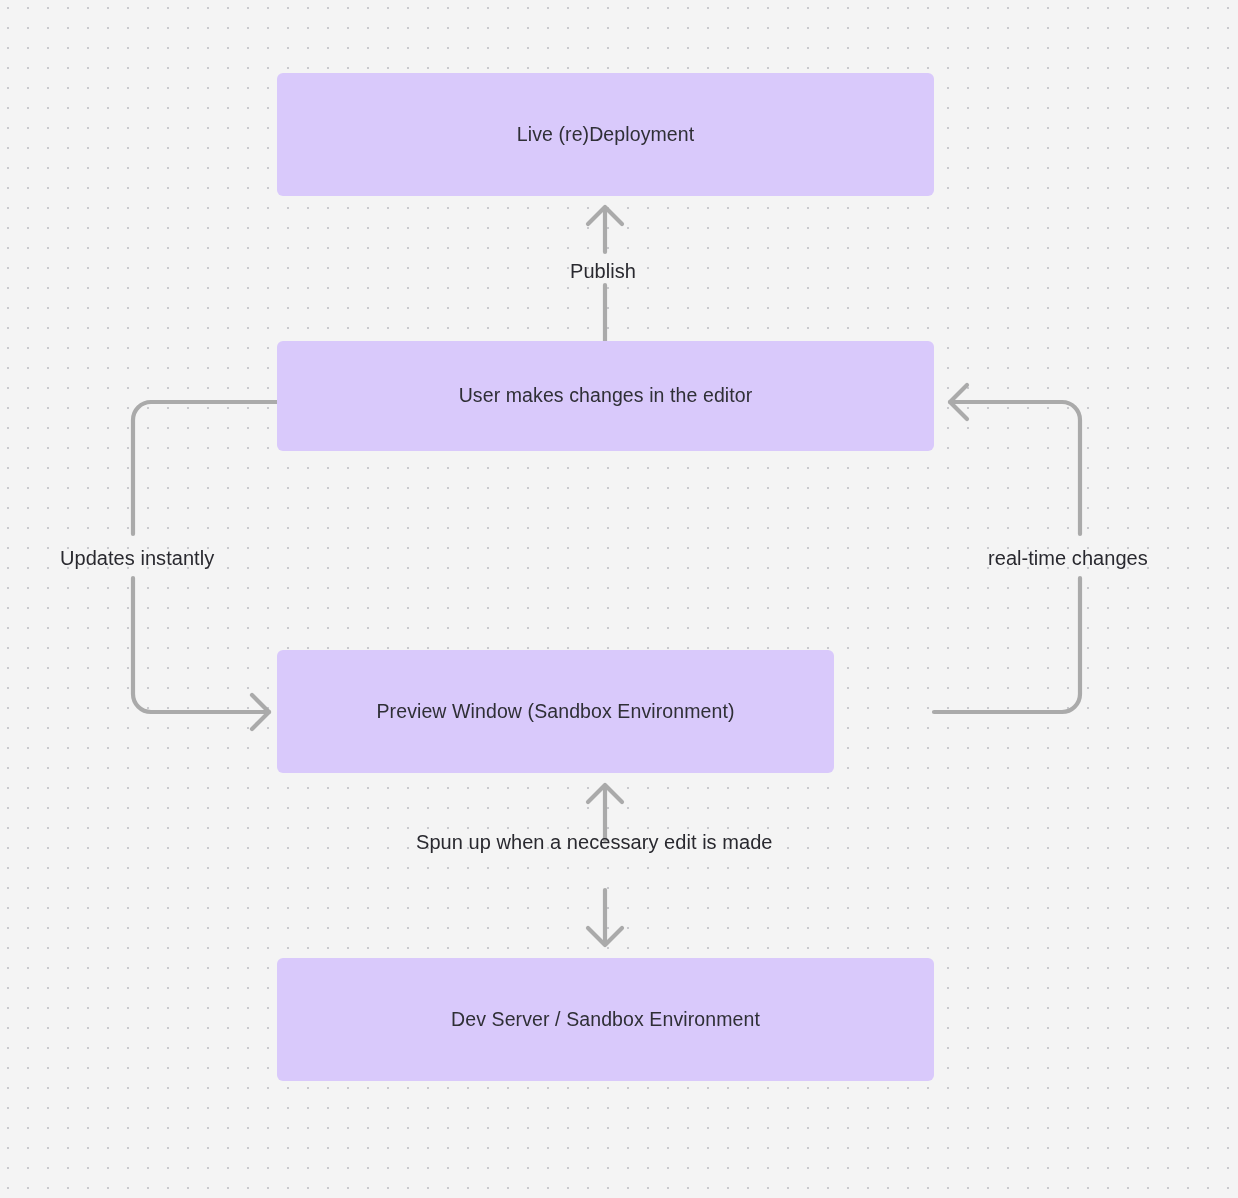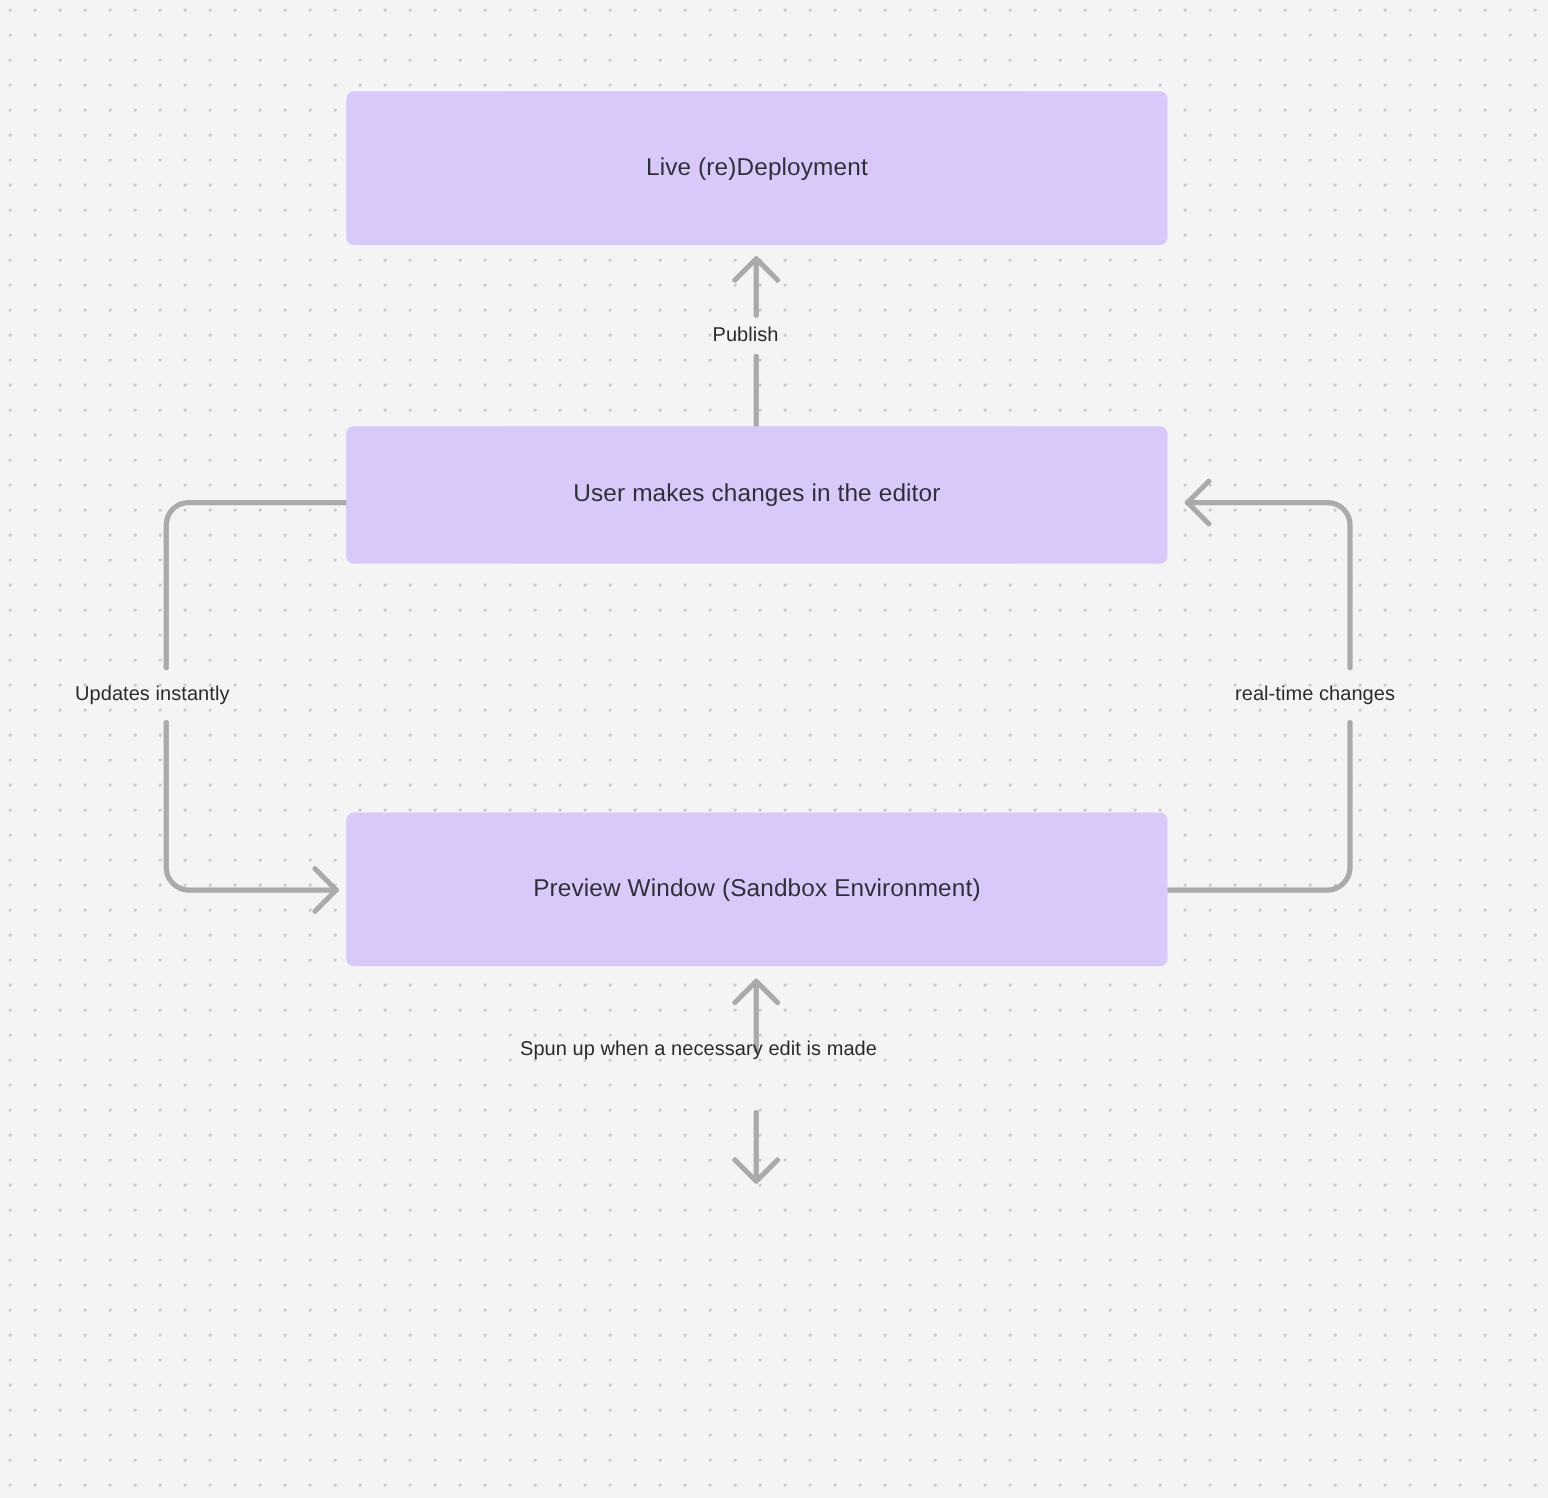--- a/index.html
+++ b/index.html
@@ -48,31 +48,31 @@
     font-size: 19.5px;
     color: #2f2f36;
     letter-spacing: 0.1px;
     text-align: left;
     line-height: 1.2;
     white-space: nowrap;
   }
 
   .edge-label {
     position: absolute;
-    font-size: 16px;
+    font-size: 20px;
     color: #29292f;
     letter-spacing: 0.05px;
     white-space: nowrap;
     line-height: 1;
   }
 
   
   #node-live          { left: 277px; top: 73px;  width: 657px; height: 123px; }
   #node-user-changes  { left: 277px; top: 341px; width: 657px; height: 110px; }
-  #node-preview       { left: 277px; top: 650px; width: 657px; height: 123px; }
+  #node-preview       { left: 277px; top: 650px; width: 557px; height: 123px; }
   #node-dev-server    { left: 277px; top: 958px; width: 657px; height: 123px; }
 
   
   #label-publish      { left: 570px;  top: 261px; }
   #label-updates      { left: 60px;   top: 548px; }
   #label-realtime     { left: 988px;  top: 548px; }
   #label-spun-up      { left: 416px;  top: 832px; }
 </style>
 </head>
 <body>
@@ -123,20 +123,23 @@
   </div>
 
   <div class="node" id="node-user-changes">
     <span class="node-label">User makes changes in the editor</span>
   </div>
 
   <div class="node" id="node-preview">
     <span class="node-label">Preview Window (Sandbox Environment)</span>
   </div>
 
+  <div class="node" id="node-dev-server">
+    <span class="node-label">Dev Server / Sandbox Environment</span>
+  </div>
 
   <div class="edge-label" id="label-publish">Publish</div>
 
   <div class="edge-label" id="label-updates">Updates instantly</div>
 
   <div class="edge-label" id="label-realtime">real-time changes</div>
 
   <div class="edge-label" id="label-spun-up">Spun up when a necessary edit is made</div>
 
 </div>

